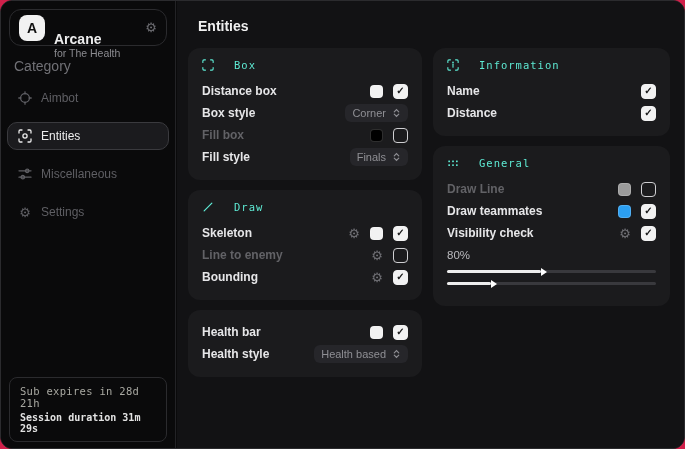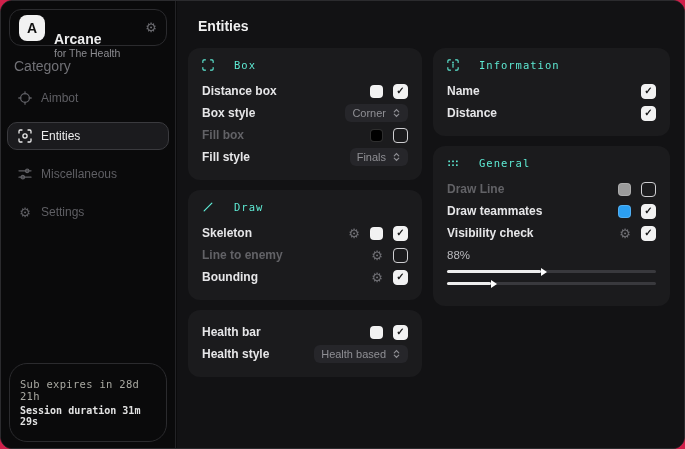--- a/index.html
+++ b/index.html
@@ -34,21 +34,21 @@
   .cat-label { margin:12px 0 6px 13px; font-size:14px; color:#717176; }
   .nav-item {
     margin:10px 6px 8px; padding:6px 10px; border-radius:10px; border:1px solid transparent;
     display:flex; align-items:center; gap:9px; font-size:12px; color:#5f5f64; cursor:pointer;
   }
   .nav-item.active { color:#ececec; background:#1b1b1e; border-color:#3a3a3e; }
   .nav-icon { display:flex; align-items:center; width:14px; justify-content:center; }
   .nav-gear { font-size:13px; line-height:1; }
   .sub-box {
     position:absolute; left:8px; right:8px; bottom:6px;
-    border:1px solid #2b2b2e; border-radius:18px; padding:14px 10px;
+    border:1px solid #2b2b2e; border-radius:8px; padding:7px 10px;
     font-family:"DejaVu Sans Mono", monospace;
   }
   .sub-line1 { font-size:10.5px; color:#a9a9a2; letter-spacing:0.3px; }
   .sub-line2 { font-size:10px; color:#e2e2e2; font-weight:bold; margin-top:3px; }
   
   .main {
     position:absolute; left:176px; top:0; right:0; bottom:0;
     background:#121214; padding:17px 14px 0 11px;
   }
   .page-title { font-size:14px; font-weight:bold; color:#f0f0f0; margin-left:10px; }
@@ -369,21 +369,21 @@
             <span class="lbl">Visibility check</span>
             <span class="ctrls">
               <span class="row-gear">⚙</span>
               <span class="checkbox on">
                   <span class="check">✓</span>
                 </span>
             </span>
           </div>
 
           <div class="row">
-            <span class="val">88%</span>
+            <span class="val">80%</span>
           </div>
           <div class="slider">
             <div class="slider-fill" style="width: 45%;"></div>
           </div>
 
           <div class="slider">
             <div class="slider-fill" style="width: 21%;"></div>
           </div>
         </section>
       </div>

